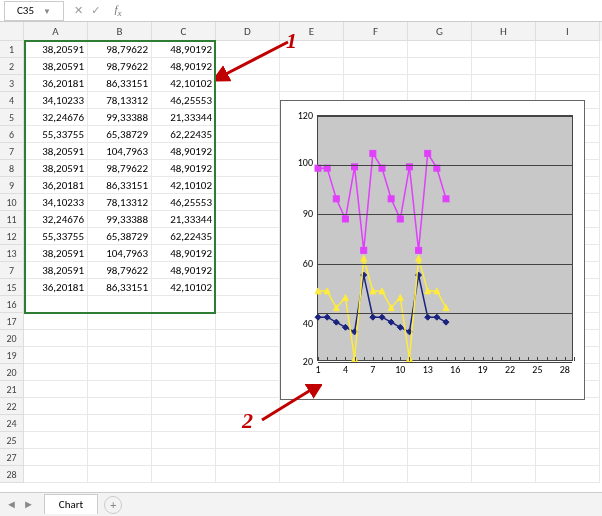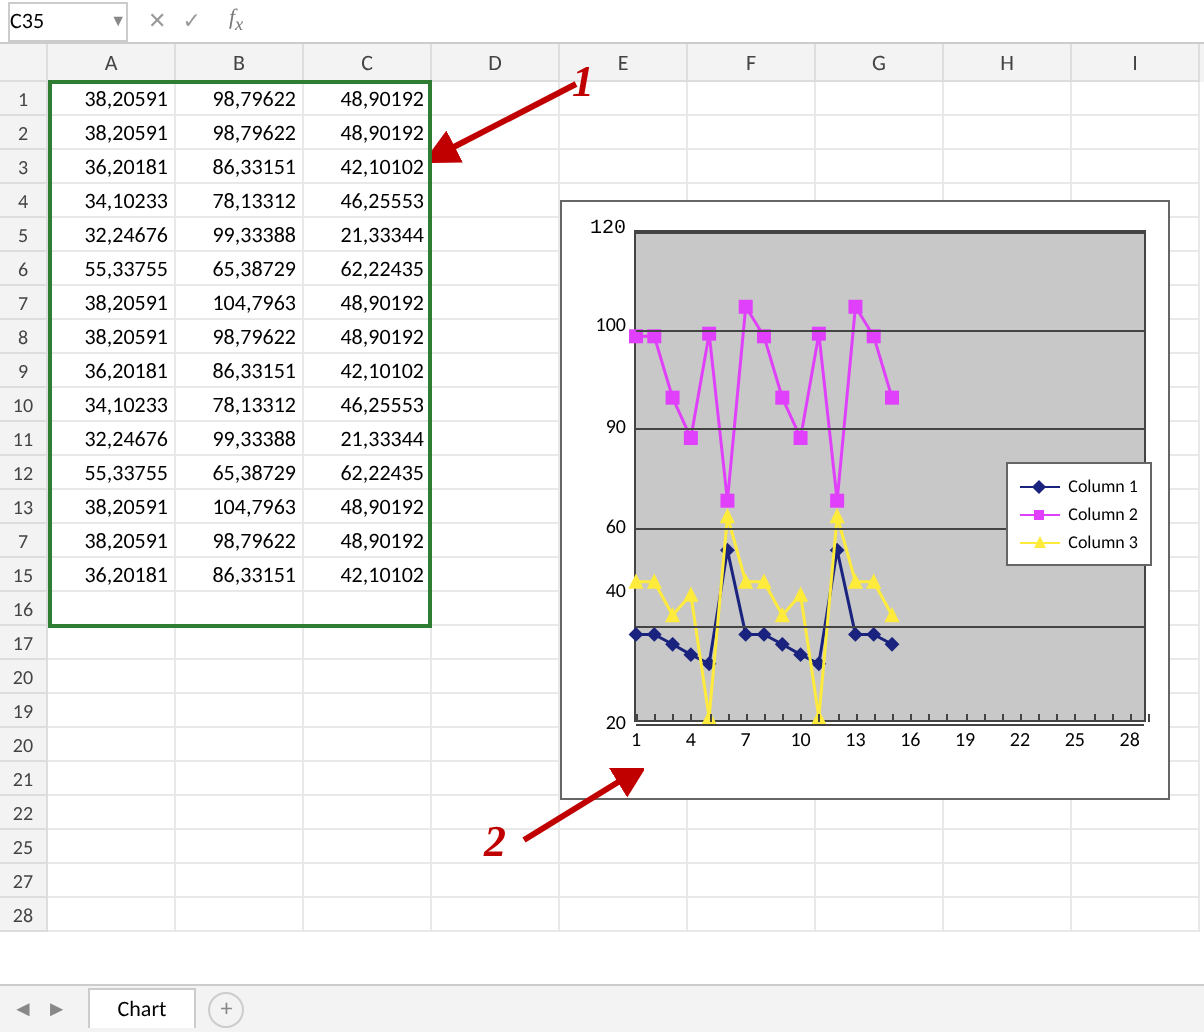--- a/index.html
+++ b/index.html
@@ -1,18 +1,18 @@
 <!DOCTYPE html>
 <html><head>
 <meta charset="utf-8">
 <style>
   * { box-sizing: border-box; margin: 0; padding: 0; }
   body { font-family: Calibri, Arial, sans-serif; font-size: 11px; background: #fff; width: 602px; height: 516px; overflow: hidden; position: relative; }
   .namebox-bar { display: flex; align-items: center; height: 22px; border-bottom: 1px solid #ccc; background: #fff; }
-  .namebox { width: 60px; height: 20px; border: 1px solid #ccc; margin: 0 4px; padding: 0 0; display: flex; align-items: center; justify-content: space-between; font-size: 11px; }
+  .namebox { width: 60px; height: 20px; border: 1px solid #ccc; margin: 0 4px; padding: 0 12px; display: flex; align-items: center; justify-content: space-between; font-size: 11px; }
   .namebox .dd { color: #888; font-size: 8px; }
   .fx-icons { display: flex; align-items: center; gap: 8px; padding: 0 6px; color: #999; }
   .fx-icons span { font-size: 11px; }
   .fx-label { font-style: italic; font-family: 'Times New Roman', serif; font-size: 12px; color: #777; margin-left: 6px; }
   .grid-wrap { position: relative; }
   .col-headers { display: flex; height: 19px; background: #f3f3f3; }
   .rownum-spacer { width: 24px; border-right: 1px solid #ddd; border-bottom: 1px solid #ddd; background: #f3f3f3; }
   .col-h { width: 64px; text-align: center; line-height: 19px; border-right: 1px solid #ddd; border-bottom: 1px solid #ddd; color: #444; }
   .rows { }
   .row { display: flex; height: 17px; }
@@ -313,20 +313,32 @@
         <div class="cell"></div>
         <div class="cell"></div>
         <div class="cell"></div>
         <div class="cell"></div>
         <div class="cell"></div>
         <div class="cell"></div>
         <div class="cell"></div>
       </div>
       <div class="row">
         <div class="rownum">22</div>
+        <div class="cell"></div>
+        <div class="cell"></div>
+        <div class="cell"></div>
+        <div class="cell"></div>
+        <div class="cell"></div>
+        <div class="cell"></div>
+        <div class="cell"></div>
+        <div class="cell"></div>
+        <div class="cell"></div>
+      </div>
+      <div class="row">
+        <div class="rownum">24</div>
         <div class="cell"></div>
         <div class="cell"></div>
         <div class="cell"></div>
         <div class="cell"></div>
         <div class="cell"></div>
         <div class="cell"></div>
         <div class="cell"></div>
         <div class="cell"></div>
         <div class="cell"></div>
       </div>
@@ -471,46 +483,26 @@
       <div class="x-minor" style="left: 182.857px;"></div>
       <div class="x-minor" style="left: 192px;"></div>
       <div class="x-minor" style="left: 201.143px;"></div>
       <div class="x-minor" style="left: 210.286px;"></div>
       <div class="x-minor" style="left: 219.429px;"></div>
       <div class="x-minor" style="left: 228.571px;"></div>
       <div class="x-minor" style="left: 237.714px;"></div>
       <div class="x-minor" style="left: 246.857px;"></div>
       <div class="x-minor" style="left: 256px;"></div>
     </div>
-  <div class="legend">
-      <div class="legend-row">
-        <div class="legend-line" style="border-color: rgb(26, 35, 126);">
-          <div class="legend-mark" style="background: rgb(26, 35, 126); transform: rotate(45deg);"></div>
-        </div>
-        <span>Column 1</span>
-      </div>
-      <div class="legend-row">
-        <div class="legend-line" style="border-color: rgb(224, 64, 251);">
-          <div class="legend-mark" style="background: rgb(224, 64, 251);"></div>
-        </div>
-        <span>Column 2</span>
-      </div>
-      <div class="legend-row">
-        <div class="legend-line" style="border-color: rgb(255, 235, 59);">
-          <div class="legend-mark" style="background: none; width: 0px; height: 0px; border-left: 3px solid transparent; border-right: 3px solid transparent; border-bottom: 6px solid rgb(255, 235, 59); top: -4px;"></div>
-        </div>
-        <span>Column 3</span>
-      </div>
-    </div>
 <div class="y-tick" style="top: 260px;">20</div>
-    <div class="y-tick" style="top: 194px;">40</div>
+    <div class="y-tick" style="top: 222px;">40</div>
     <div class="y-tick" style="top: 161.6px;">60</div>
     <div class="y-tick" style="top: 112.4px;">90</div>
     <div class="y-tick" style="top: 61px;">100</div>
-    <div class="y-tick" style="top: 14px; font-family: Liberation Mono, monospace;">120</div>
+    <div class="y-tick" style="top: 14px;">120</div>
   </div>
 
 <div class="callout" style="left:242px; top:408px;">2</div>
 <svg class="arrow" style="left:258px; top:384px; width:64px; height:40px;">
   <defs>
       <marker id="ah2" markerWidth="8" markerHeight="8" refX="2" refY="3" orient="auto">
         <path d="M0,0 L6,3 L0,6 Z" fill="#c00000"></path>
       </marker>
     </defs>
   <line x1="4" y1="36" x2="56" y2="4" stroke="#c00000" stroke-width="3" marker-end="url(#ah2)"></line>

